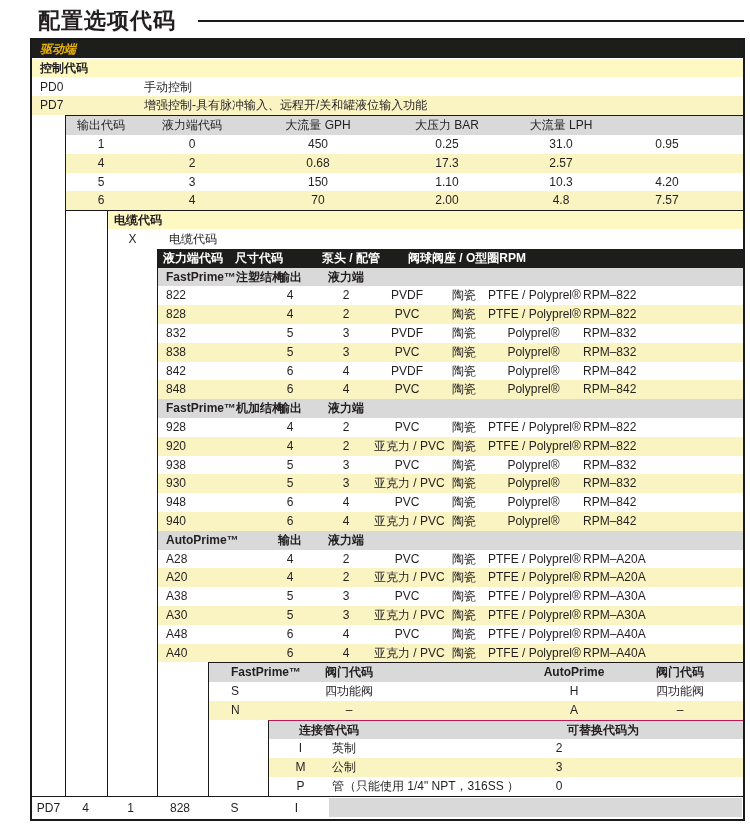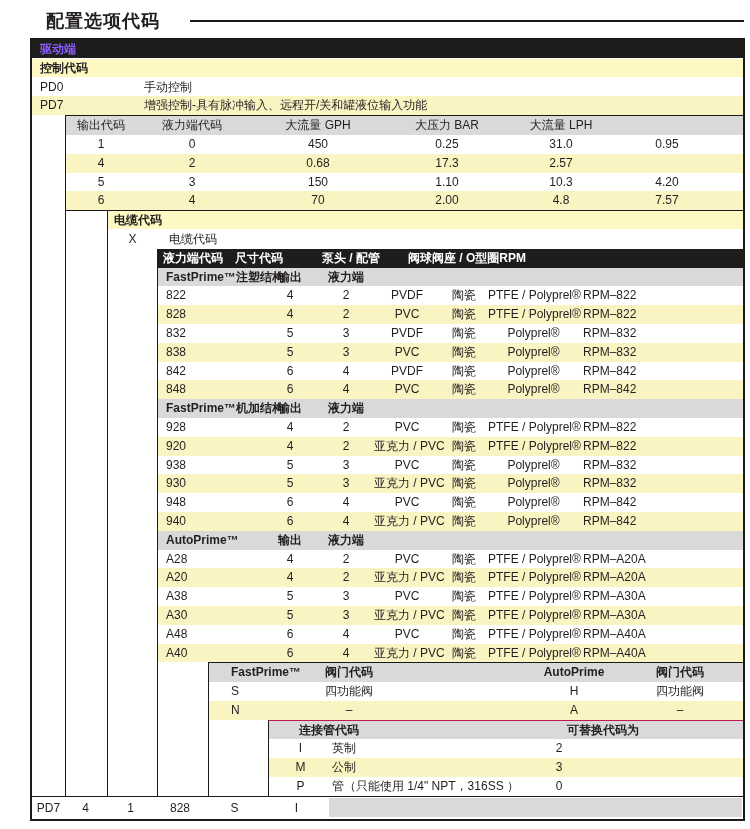--- a/index.html
+++ b/index.html
@@ -1,24 +1,24 @@
 <!DOCTYPE html>
 <html><head>
 <meta charset="utf-8">
 <style>
   html,body{margin:0;padding:0;background:#fff;}
   #canvas{position:relative;width:750px;height:829px;background:#fff;
     font-family:"Liberation Sans","DejaVu Sans",sans-serif;font-size:12px;color:#231f20;overflow:hidden;}
   .title-wrap{display:flex;align-items:center;margin:9px 6px 5px 30px;height:24px;}
-  .title-wrap h1{font-size:18px;font-weight:bold;margin:16px;letter-spacing:1px;font-family:Liberation Mono, monospace;}
+  .title-wrap h1{font-size:22px;font-weight:bold;margin:8px;letter-spacing:1px;font-family:Liberation Mono, monospace;}
   .rule{flex:1;border-top:2px solid #1a1a1a;margin-left:14px;}
   .tbl{margin-left:30px;width:715px;border:2px solid #1a1a1a;box-sizing:border-box;background:#fff;}
   .r{height:18.8px;line-height:18.8px;white-space:nowrap;}
   .y{background:#faf3c2;}
-  .bar-black{background:#1d1d1b;color:#8b5cf6;font-weight:bold;border-bottom:1px solid #fff;box-sizing:border-box;}
+  .bar-black{background:#1d1d1b;color:#eab308;font-weight:bold;border-bottom:1px solid #fff;box-sizing:border-box;font-style:italic;}
   .bar-gray{background:#fef9c3;font-weight:bold;border-bottom:1px solid #fff;box-sizing:border-box;}
   .pl8{padding-left:8px;}
   .ctl{display:grid;grid-template-columns:88px 1fr;gap:24px;}
   .ctl .code{padding-left:8px;}
   .sec1{margin-left:33px;border-left:1px solid #1a1a1a;border-top:1px solid #1a1a1a;}
   .outblock{border-bottom:1px solid #1a1a1a;}
   .out{display:grid;grid-template-columns:70px 112px 140px 118px 110px 102px;}
   .out .c{text-align:center;}
   .out-hdr{background:#d9d9d9;}
   .sec2{margin-left:41px;border-left:1px solid #1a1a1a;}

